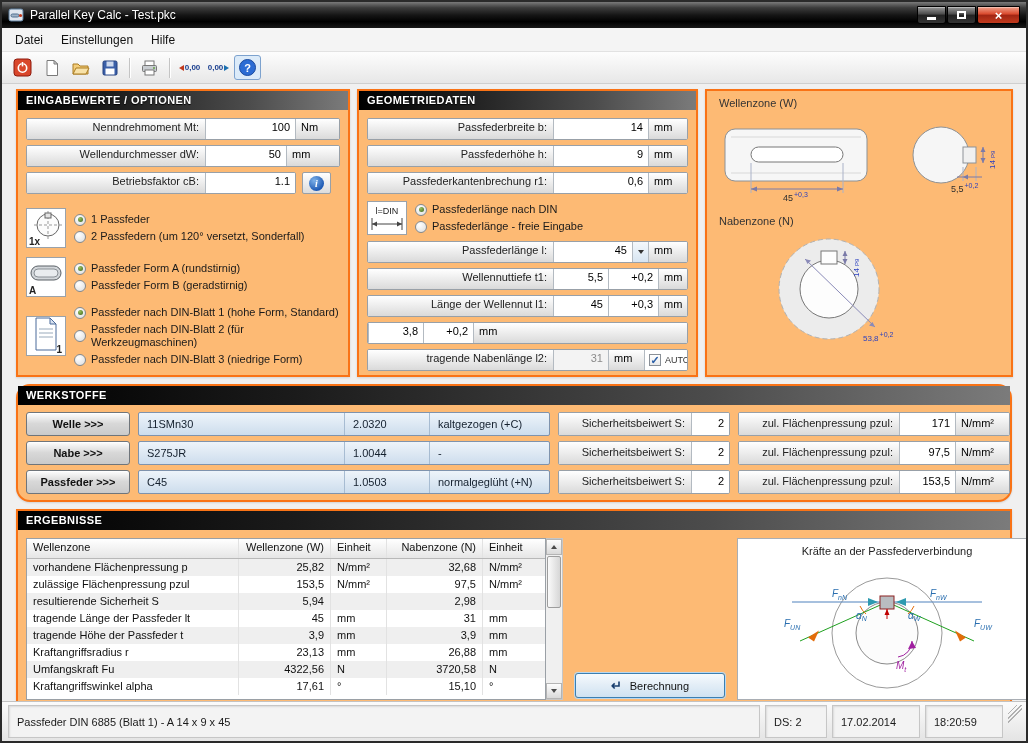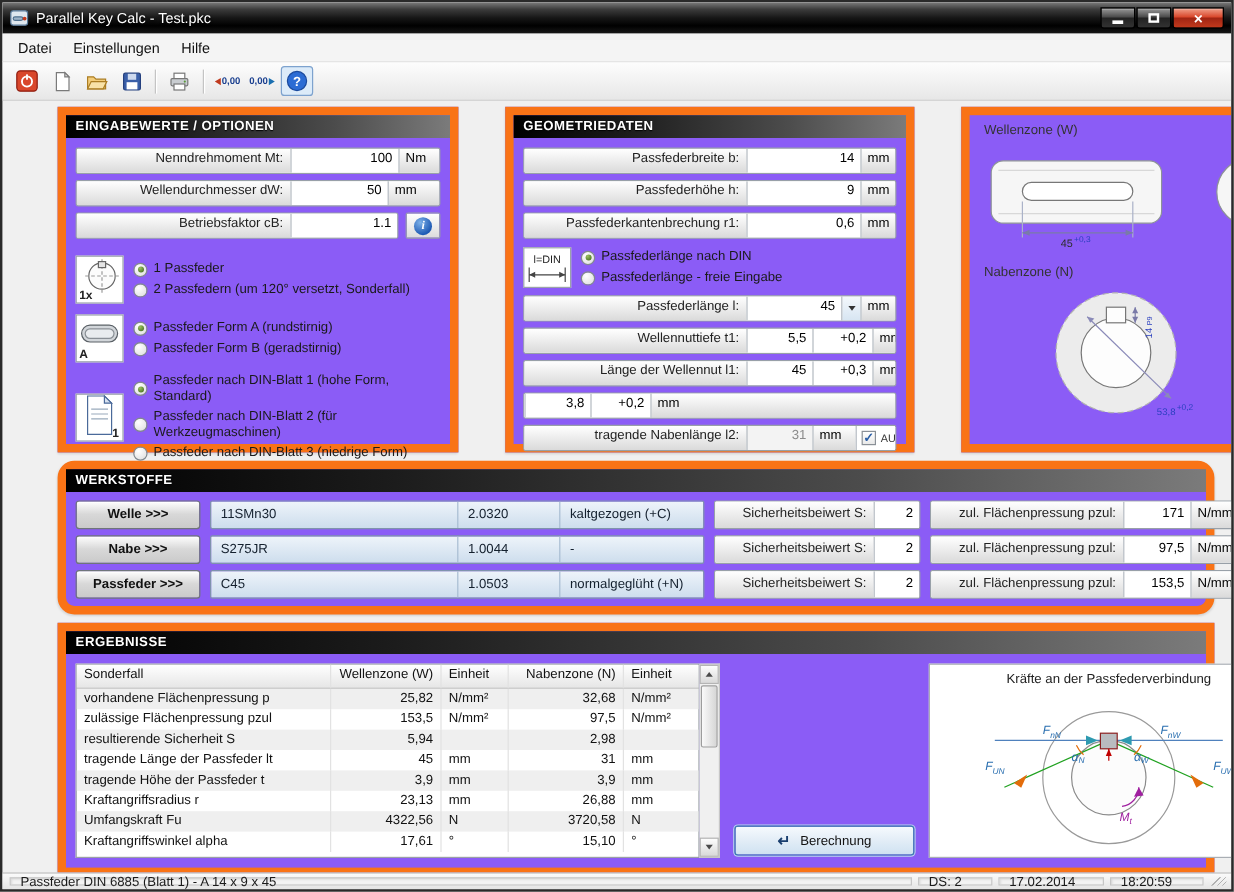--- a/index.html
+++ b/index.html
@@ -27,21 +27,21 @@
     display:flex; align-items:center; padding:0 7px; gap:2px; }
   .tbtn { width:27px; height:25px; display:flex; align-items:center; justify-content:center; border:1px solid transparent; border-radius:3px; }
   .tbtn.hl { background:#dcebf9; border-color:#7da2ce; }
   .tsep { width:1px; height:20px; background:#c4c4c4; margin:0 4px; box-shadow:1px 0 0 #fff; }
   .dec-cap { font-size:8px; font-weight:bold; color:#1a3f8f; letter-spacing:0; }
   .dec-arrow-l { width:0; height:0; border-top:3px solid transparent; border-bottom:3px solid transparent; border-right:5px solid #c03a1e; margin-right:1px;}
   .dec-arrow-r { width:0; height:0; border-top:3px solid transparent; border-bottom:3px solid transparent; border-left:5px solid #1a6fb0; margin-left:1px;}
 
   
   .content { flex:1; padding:5px 14px 4px; overflow:hidden; }
-  .panel { border:7px solid #f97316; background:#8b5cf6; box-shadow:0 1px 2px rgba(0,0,0,.12);margin-left:32px; }
+  .panel { border:2px solid #f97316; background:#fdba74; box-shadow:0 1px 2px rgba(0,0,0,.12); }
   .phead { height:19px; line-height:19px; padding:0 8px; color:#fff; font-size:11px; font-weight:bold; letter-spacing:.4px;
     background:linear-gradient(90deg,#000 0%,#1b1b1b 28%,#4c4c4c 70%,#7b7b7b 100%); text-shadow:0 1px 1px #000; }
   .pbody { padding:8px; }
 
   .toprow { display:flex; gap:7px; height:288px; }
   .p-eingabe { width:334px; flex:none; }
   .p-geo { width:341px; flex:none; }
   .p-abm { flex:1; }
 
   
@@ -115,21 +115,21 @@
   .sthumb { height:52px; margin:1px; background:linear-gradient(90deg,#fafafa,#d6d6d6); border:1px solid #9d9d9d; border-radius:2px; }
   .midcol { display:flex; flex-direction:column; justify-content:flex-end; flex:1; padding-bottom:2px; }
   .calcbtn { height:25px; width:150px; align-self:center; border:1px solid #3c7fb1; border-radius:3px;
     background:linear-gradient(#f6fafd,#e4eef7 45%,#cfe2f1); box-shadow:0 0 0 1px #b9d7ee; display:flex; align-items:center; justify-content:center; gap:8px;
     font-size:11px; color:#111; }
   .enter-ic { color:#1a3f6f; font-size:13px; font-weight:bold; }
   .diagbox { width:300px; flex:none; background:#fff; border:1px solid #a9aeb4; padding:4px 2px 0; }
   .diagtitle { text-align:center; font-size:11px; color:#222; margin:2px 0 0; }
 
   
-  .statusbar { height:14px; flex:none; background:linear-gradient(#fbfbfb,#e4e4e4); border-top:1px solid #c2c2c2;
+  .statusbar { height:40px; flex:none; background:linear-gradient(#fbfbfb,#e4e4e4); border-top:1px solid #c2c2c2;
     display:flex; align-items:stretch; gap:5px; padding:3px 4px 3px 6px; font-size:11px; color:#1a1a1a; }
   .sseg { border:1px solid #c6c6c6; box-shadow:inset 1px 1px 2px rgba(0,0,0,.10); display:flex; align-items:center; padding:0 8px; background:#f3f3f3; }
   .sseg.main { flex:1; }
   .sseg.ds { width:62px; flex:none; }
   .sseg.date { width:88px; flex:none; }
   .sseg.time { width:78px; flex:none; }
   .grip { width:14px; flex:none; background:
      linear-gradient(135deg, transparent 0 6px, #b0b0b0 6px 7px, transparent 7px 9px, #b0b0b0 9px 10px, transparent 10px 12px, #b0b0b0 12px 13px, transparent 13px); }
 
   svg text { font-family:"Liberation Sans", sans-serif; }
@@ -518,21 +518,21 @@
       </div>
     </section>
 
     <section class="panel p-erg">
       <div class="phead">ERGEBNISSE</div>
       <div class="pbody">
 
         <div class="tablewrap">
           <div class="rtable">
             <div class="trow head">
-              <span class="tc c0">Sonderfall</span>
+              <span class="tc c0">Wellenzone</span>
               <span class="tc c1">Wellenzone (W)</span>
               <span class="tc c2">Einheit</span>
               <span class="tc c3">Nabenzone (N)</span>
               <span class="tc c4">Einheit</span>
             </div>
             <div class="trow alt">
               <span class="tc c0">vorhandene Flächenpressung p</span>
                 <span class="tc c1">25,82</span>
                 <span class="tc c2">N/mm²</span>
                 <span class="tc c3">32,68</span>

